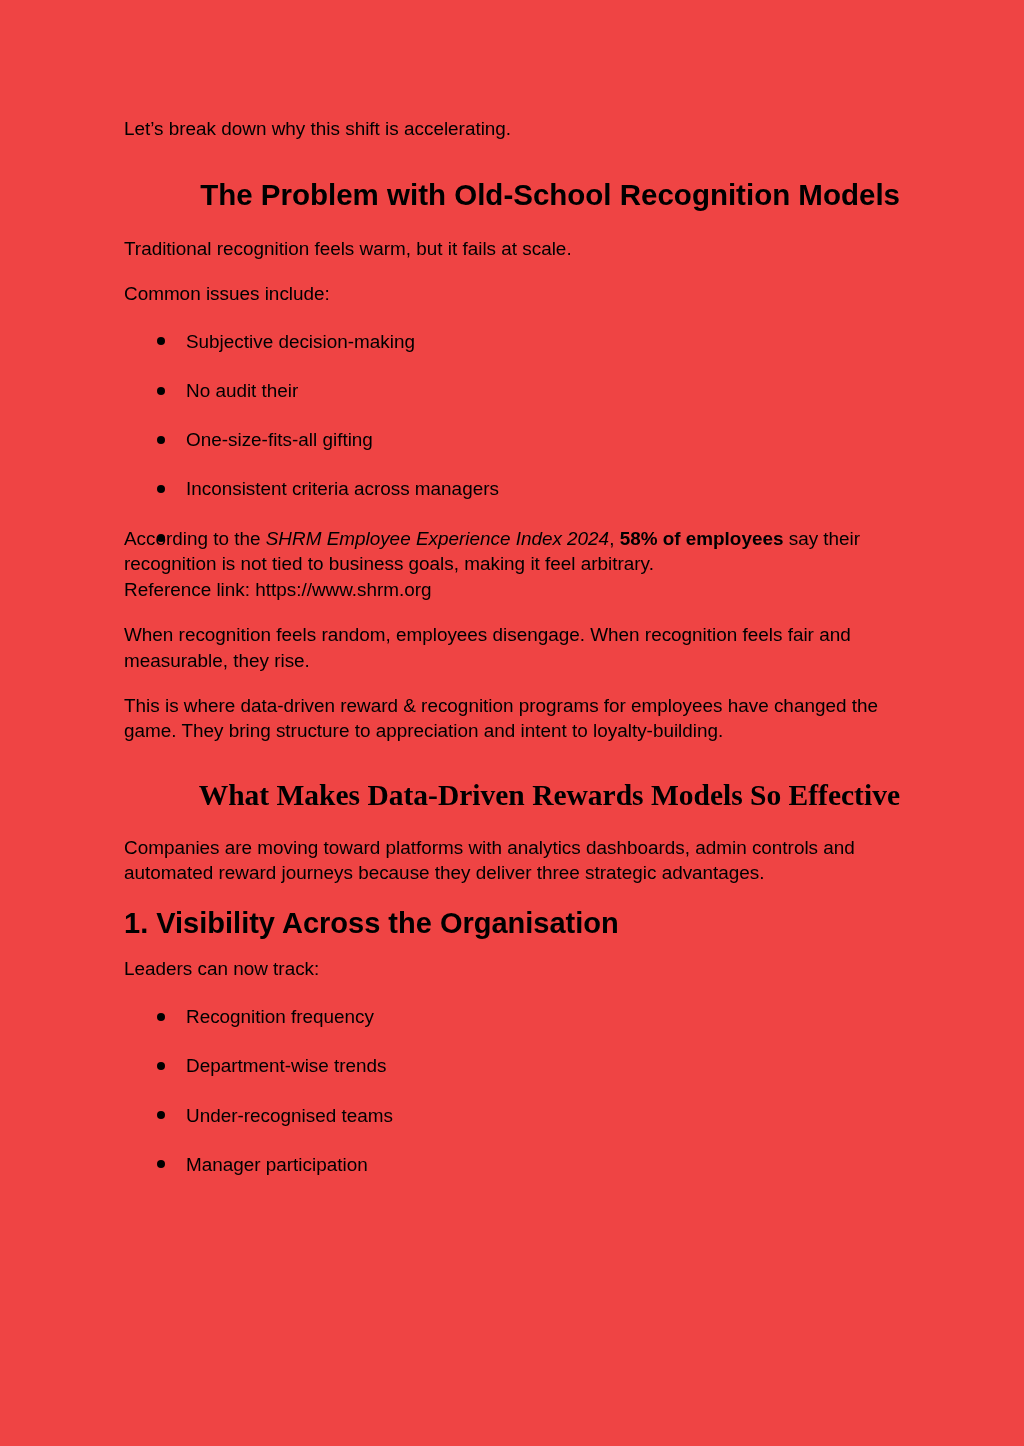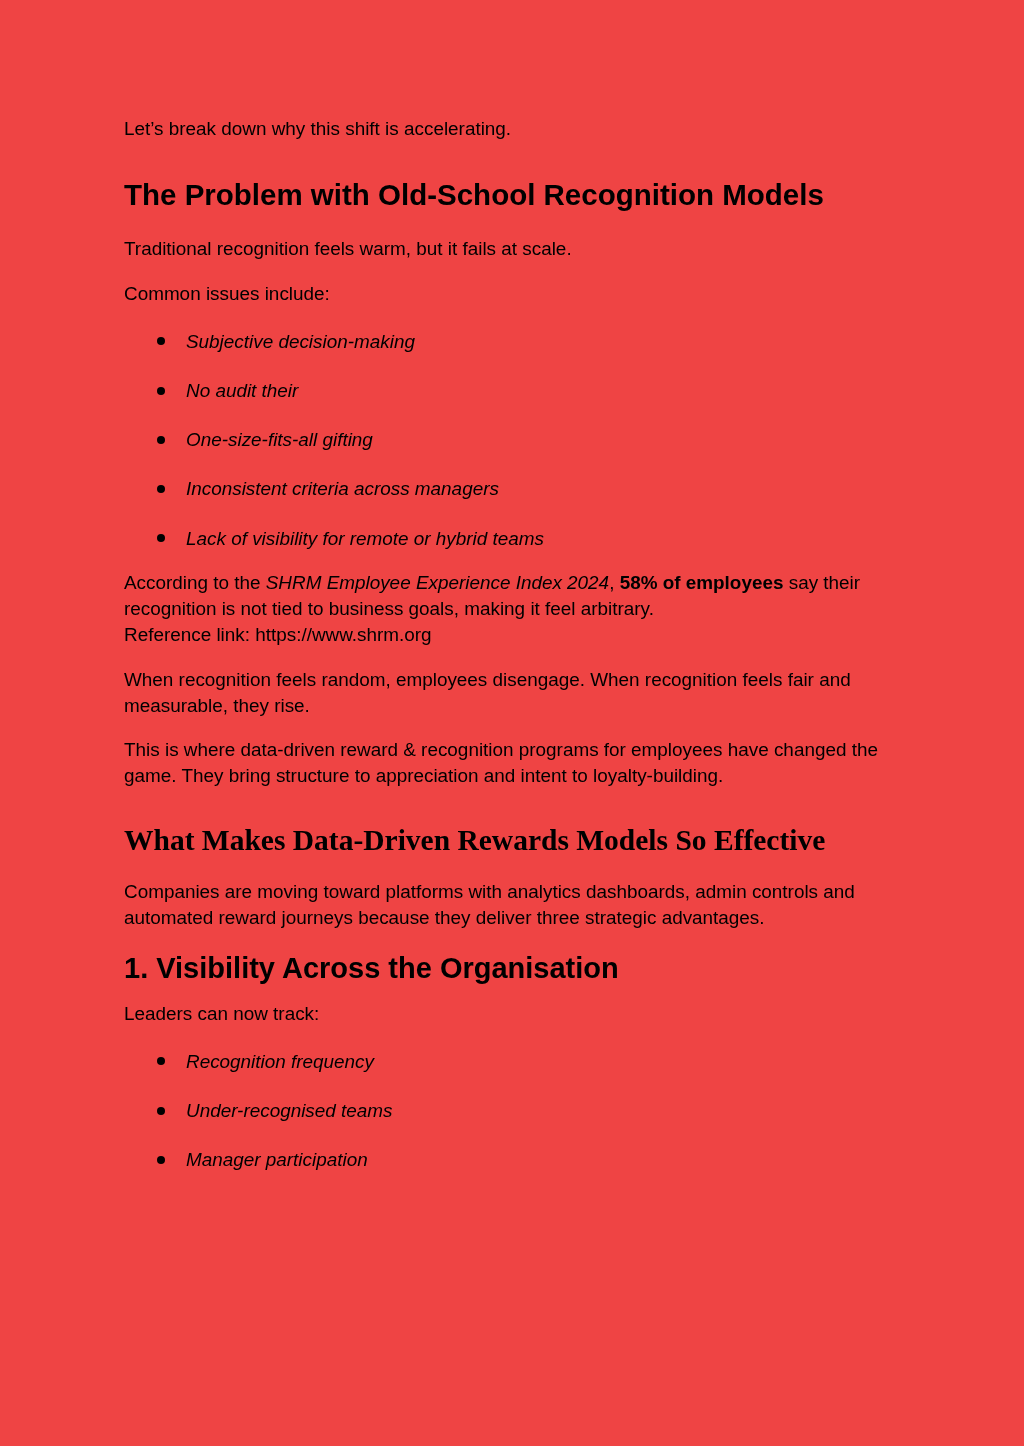--- a/index.html
+++ b/index.html
@@ -20,33 +20,33 @@
     padding: 115.5px 124px 0 124px;
     background: #ef4444;
   }
   p { margin: 0 0 19px 0; }
   .heading-lg {
     font-size: 29.5px;
     line-height: 34px;
     font-weight: 700;
     margin: 36.5px 0 24.5px 0;
     letter-spacing: 0;
+    text-align: right;
   }
   .heading-lg.second { margin-top: 34px; margin-bottom: 22.5px; font-family: Liberation Serif, serif; }
   .heading-md {
     font-size: 29px;
     line-height: 26px;
     font-weight: 700;
     margin: 23.8px 0 20.2px 0;
   }
   ul.doc-list {
     list-style: none;
     margin: 22.3px 0 19px 0;
     padding: 0;
-    font-style: italic;
   }
   ul.doc-list li {
     position: relative;
     padding-left: 62px;
     margin-bottom: 23.3px;
   }
   ul.doc-list li:last-child { margin-bottom: 0; }
   .bullet {
     position: absolute;
     left: 33px;
@@ -84,21 +84,20 @@
     <li>
       <span class="bullet"></span>
       <span>One-size-fits-all gifting</span>
     </li>
     <li>
       <span class="bullet"></span>
       <span>Inconsistent criteria across managers</span>
     </li>
     <li>
       <span class="bullet"></span>
-      <span>Lack of visibility for remote or hybrid teams</span>
     </li>
   </ul>
 
   <p>
     <span>According to the </span><span class="it">SHRM Employee Experience Index 2024</span><span>, </span><span class="bd">58% of employees</span><span> say their recognition is not tied to business goals, making it feel arbitrary.</span><br>
     <span>Reference link: https://www.shrm.org</span>
   </p>
 
   <p>When recognition feels random, employees disengage. When recognition feels fair and measurable, they rise.</p>
 
@@ -112,20 +111,24 @@
 
   <p>Leaders can now track:</p>
 
   <ul class="doc-list">
     <li>
       <span class="bullet"></span>
       <span>Recognition frequency</span>
     </li>
     <li>
       <span class="bullet"></span>
+      <span>Department-wise trends</span>
+    </li>
+    <li>
+      <span class="bullet"></span>
       <span>Under-recognised teams</span>
     </li>
     <li>
       <span class="bullet"></span>
       <span>Manager participation</span>
     </li>
   </ul>
 
 </div>
 

